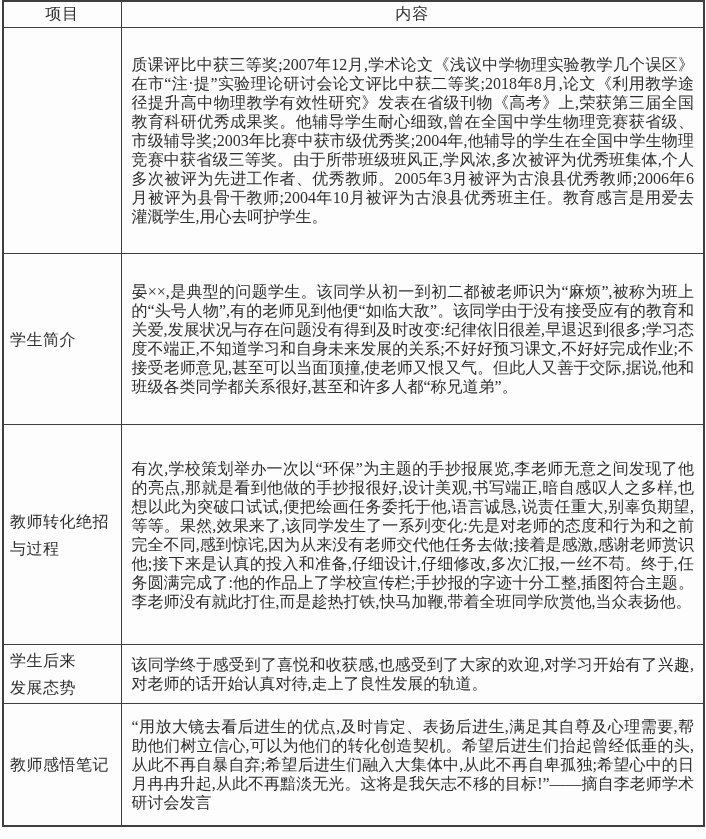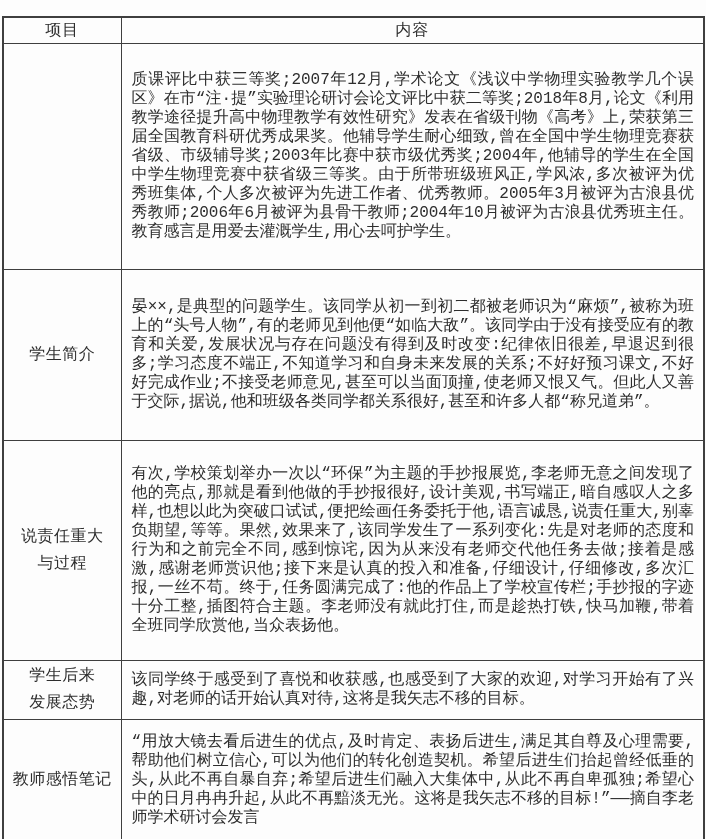--- a/index.html
+++ b/index.html
@@ -7,22 +7,22 @@
     padding: 0;
     background: #fdfdfd;
     width: 706px;
     height: 839px;
     overflow: hidden;
   }
   .page {
     width: 706px;
     height: 606px;
     box-sizing: border-box;
-    padding: 16px 2px;
-    font-family: Liberation Mono, monospace;
+    padding: 0 2px;
+    font-family: Liberation Serif, serif;
     color: #2e2e2e;
   }
   table.doc-table {
     border-collapse: collapse;
     table-layout: fixed;
     width: 701px;
     border: 2px solid #3f3f3f;
   }
   table.doc-table col.col-label   { width: 118px; }
   table.doc-table col.col-content { width: 583px; }
@@ -34,21 +34,21 @@
     box-sizing: border-box;
   }
   th.hdr {
     height: 25px;
     text-align: center;
     vertical-align: middle;
     letter-spacing: 1px;
     padding: 2px 4px;
   }
   td.label-cell {
-    text-align: center;
+    text-align: left;
     vertical-align: middle;
     white-space: pre-line;
     line-height: 27px;
     padding: 2px 6px;
     letter-spacing: 0.5px;
   }
   td.content-cell {
     vertical-align: middle;
     text-align: justify;
     text-justify: inter-ideograph;
@@ -77,28 +77,28 @@
       </tr>
       <tr class="r1">
         <td class="label-cell"></td>
         <td class="content-cell">质课评比中获三等奖;2007年12月,学术论文《浅议中学物理实验教学几个误区》在市“注·提”实验理论研讨会论文评比中获二等奖;2018年8月,论文《利用教学途径提升高中物理教学有效性研究》发表在省级刊物《高考》上,荣获第三届全国教育科研优秀成果奖。他辅导学生耐心细致,曾在全国中学生物理竞赛获省级、市级辅导奖;2003年比赛中获市级优秀奖;2004年,他辅导的学生在全国中学生物理竞赛中获省级三等奖。由于所带班级班风正,学风浓,多次被评为优秀班集体,个人多次被评为先进工作者、优秀教师。2005年3月被评为古浪县优秀教师;2006年6月被评为县骨干教师;2004年10月被评为古浪县优秀班主任。教育感言是用爱去灌溉学生,用心去呵护学生。</td>
       </tr>
       <tr class="r2">
         <td class="label-cell">学生简介</td>
         <td class="content-cell">晏××,是典型的问题学生。该同学从初一到初二都被老师识为“麻烦”,被称为班上的“头号人物”,有的老师见到他便“如临大敌”。该同学由于没有接受应有的教育和关爱,发展状况与存在问题没有得到及时改变:纪律依旧很差,早退迟到很多;学习态度不端正,不知道学习和自身未来发展的关系;不好好预习课文,不好好完成作业;不接受老师意见,甚至可以当面顶撞,使老师又恨又气。但此人又善于交际,据说,他和班级各类同学都关系很好,甚至和许多人都“称兄道弟”。</td>
       </tr>
       <tr class="r3">
-        <td class="label-cell">说责任重大
+        <td class="label-cell">教师转化绝招
 与过程</td>
         <td class="content-cell">有次,学校策划举办一次以“环保”为主题的手抄报展览,李老师无意之间发现了他的亮点,那就是看到他做的手抄报很好,设计美观,书写端正,暗自感叹人之多样,也想以此为突破口试试,便把绘画任务委托于他,语言诚恳,说责任重大,别辜负期望,等等。果然,效果来了,该同学发生了一系列变化:先是对老师的态度和行为和之前完全不同,感到惊诧,因为从来没有老师交代他任务去做;接着是感激,感谢老师赏识他;接下来是认真的投入和准备,仔细设计,仔细修改,多次汇报,一丝不苟。终于,任务圆满完成了:他的作品上了学校宣传栏;手抄报的字迹十分工整,插图符合主题。李老师没有就此打住,而是趁热打铁,快马加鞭,带着全班同学欣赏他,当众表扬他。</td>
       </tr>
       <tr class="r4">
         <td class="label-cell">学生后来
 发展态势</td>
-        <td class="content-cell">该同学终于感受到了喜悦和收获感,也感受到了大家的欢迎,对学习开始有了兴趣,对老师的话开始认真对待,这将是我矢志不移的目标。</td>
+        <td class="content-cell">该同学终于感受到了喜悦和收获感,也感受到了大家的欢迎,对学习开始有了兴趣,对老师的话开始认真对待,走上了良性发展的轨道。</td>
       </tr>
       <tr class="r5">
         <td class="label-cell">教师感悟笔记</td>
         <td class="content-cell">“用放大镜去看后进生的优点,及时肯定、表扬后进生,满足其自尊及心理需要,帮助他们树立信心,可以为他们的转化创造契机。希望后进生们抬起曾经低垂的头,从此不再自暴自弃;希望后进生们融入大集体中,从此不再自卑孤独;希望心中的日月冉冉升起,从此不再黯淡无光。这将是我矢志不移的目标!”——摘自李老师学术研讨会发言</td>
       </tr>
     </tbody>
   </table>
 </div>
 
 </body></html>

